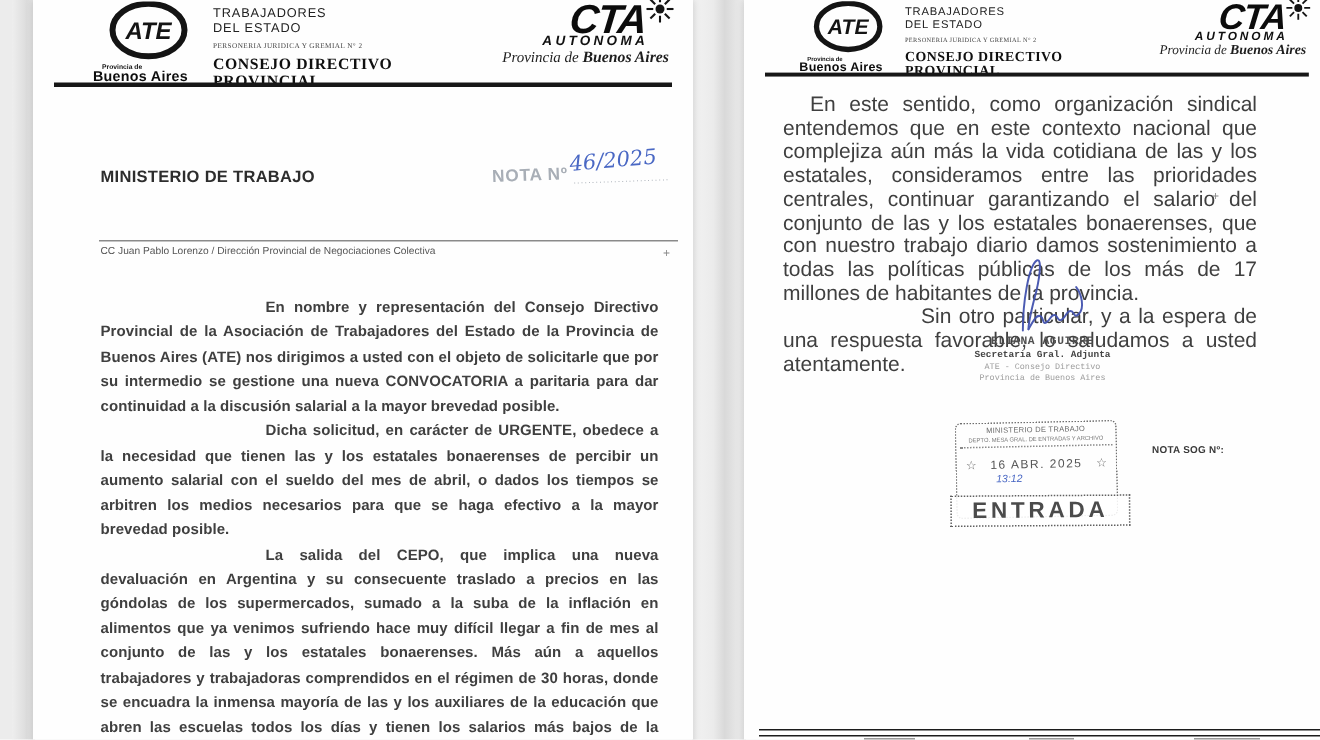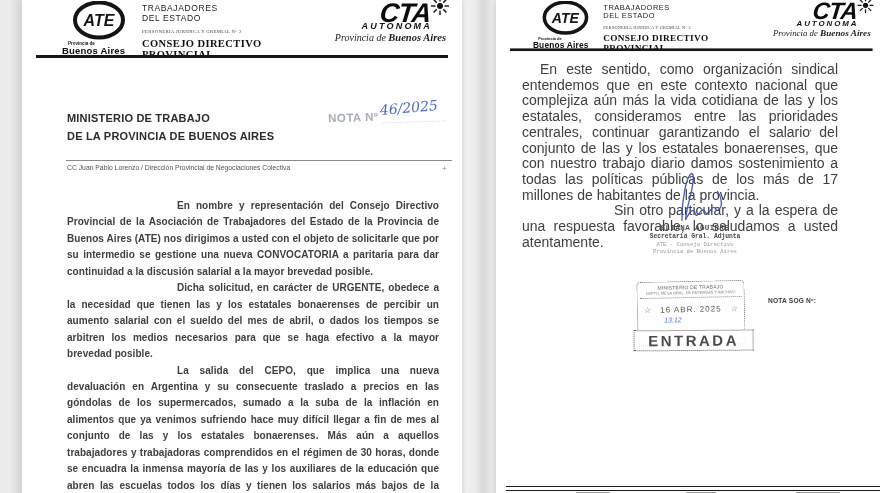--- a/index.html
+++ b/index.html
@@ -145,21 +145,20 @@
 
 
     <div class="nota1">
       <span class="nota1-label">NOTA Nº</span>
       <span class="nota1-dots">..........................</span>
       <span class="nota1-val">46/2025</span>
     </div>
 
     <div class="recipient">
       <div>MINISTERIO DE TRABAJO</div>
-      <div>DE LA PROVINCIA DE BUENOS AIRES</div>
     </div>
 
     <div class="cc-rule"></div>
     <div class="cc-text">CC Juan Pablo Lorenzo / Dirección  Provincial de Negociaciones Colectiva</div>
     <div class="plus-mark plus-p1">+</div>
 
     <div class="body1">
       <p class="ind-110">En nombre y representación del Consejo Directivo Provincial de la Asociación de Trabajadores del Estado de la Provincia de Buenos Aires (ATE) nos dirigimos a usted con el objeto de solicitarle que por su intermedio se gestione una nueva CONVOCATORIA a paritaria para dar continuidad a la discusión salarial a la mayor brevedad posible.</p>
       <p class="ind-110">Dicha solicitud, en carácter de URGENTE, obedece a la necesidad que tienen las y los estatales bonaerenses de percibir un aumento salarial con el sueldo del mes de abril, o dados los tiempos se arbitren los medios necesarios para que se haga efectivo a la mayor brevedad posible.</p>
       <p class="ind-110">La salida del CEPO, que implica una nueva devaluación en Argentina y su consecuente traslado a precios en las góndolas de los supermercados, sumado a la suba de la inflación en alimentos que ya venimos sufriendo hace muy difícil llegar a fin de mes al conjunto de las y los estatales bonaerenses. Más aún a aquellos trabajadores y trabajadoras comprendidos en el régimen de 30 horas, donde se encuadra la inmensa mayoría de las y los auxiliares de la educación que abren las escuelas todos los días y tienen los salarios más bajos de la administración pública provincial.</p>

